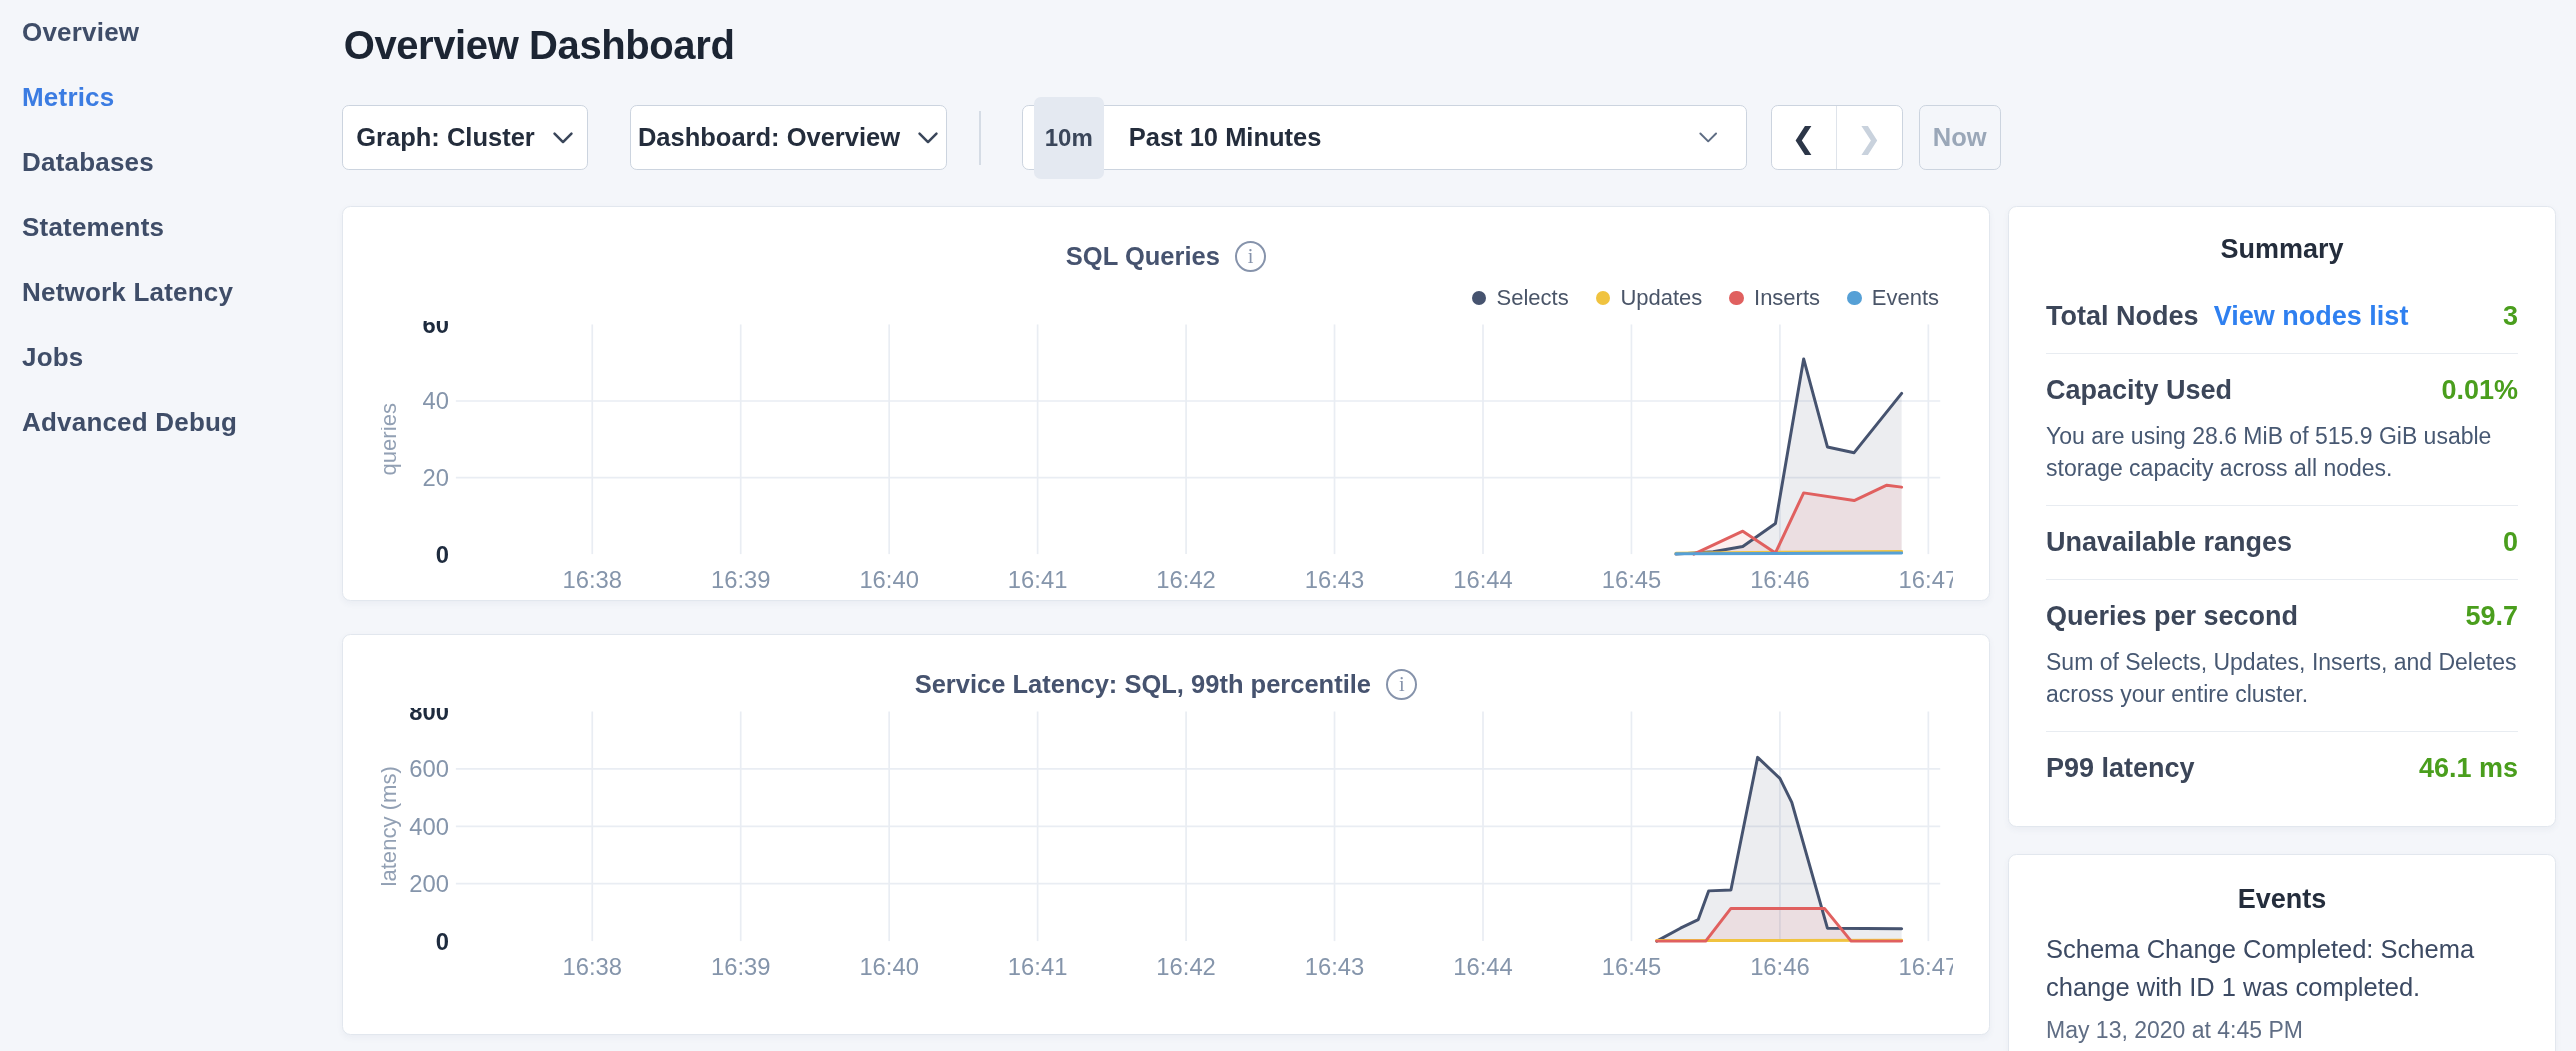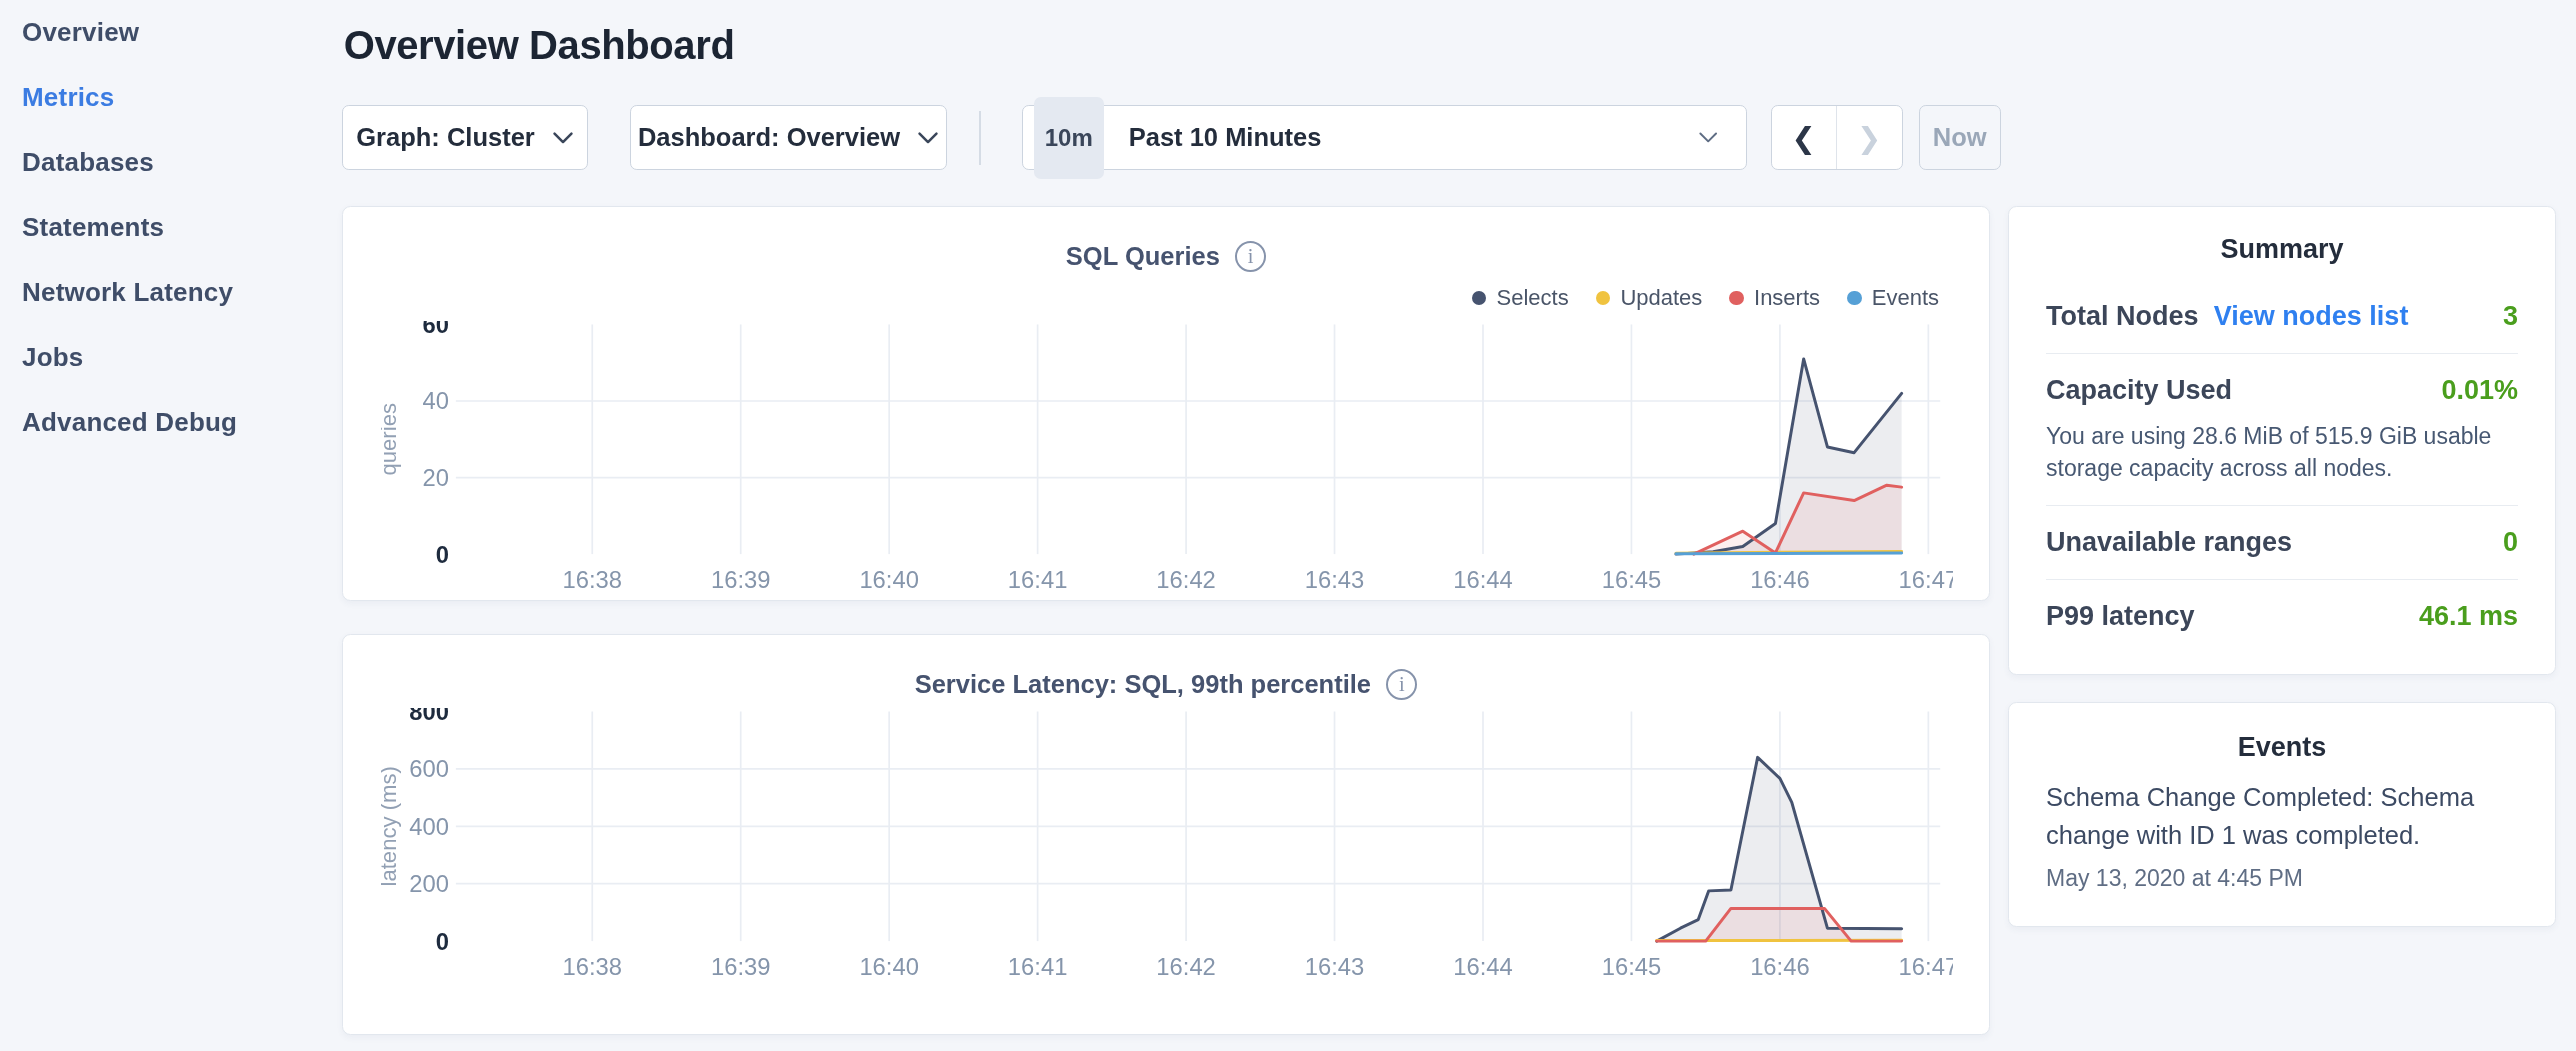--- a/index.html
+++ b/index.html
@@ -259,20 +259,25 @@
           <span class="srow-label">Capacity Used</span>
           <span class="srow-value">0.01%</span>
           <span class="srow-desc">You are using 28.6 MiB of 515.9 GiB usable storage capacity across all nodes.</span>
         </div>
 
         <div class="srow">
           <span class="srow-label">Unavailable ranges</span>
           <span class="srow-value">0</span>
         </div>
 
+        <div class="srow">
+          <span class="srow-label">Queries per second</span>
+          <span class="srow-value">59.7</span>
+          <span class="srow-desc">Sum of Selects, Updates, Inserts, and Deletes across your entire cluster.</span>
+        </div>
 
         <div class="srow">
           <span class="srow-label">P99 latency</span>
           <span class="srow-value">46.1 ms</span>
         </div>
       </div>
 
       <div class="card events-card">
         <div class="panel-heading">Events</div>
         <div>

